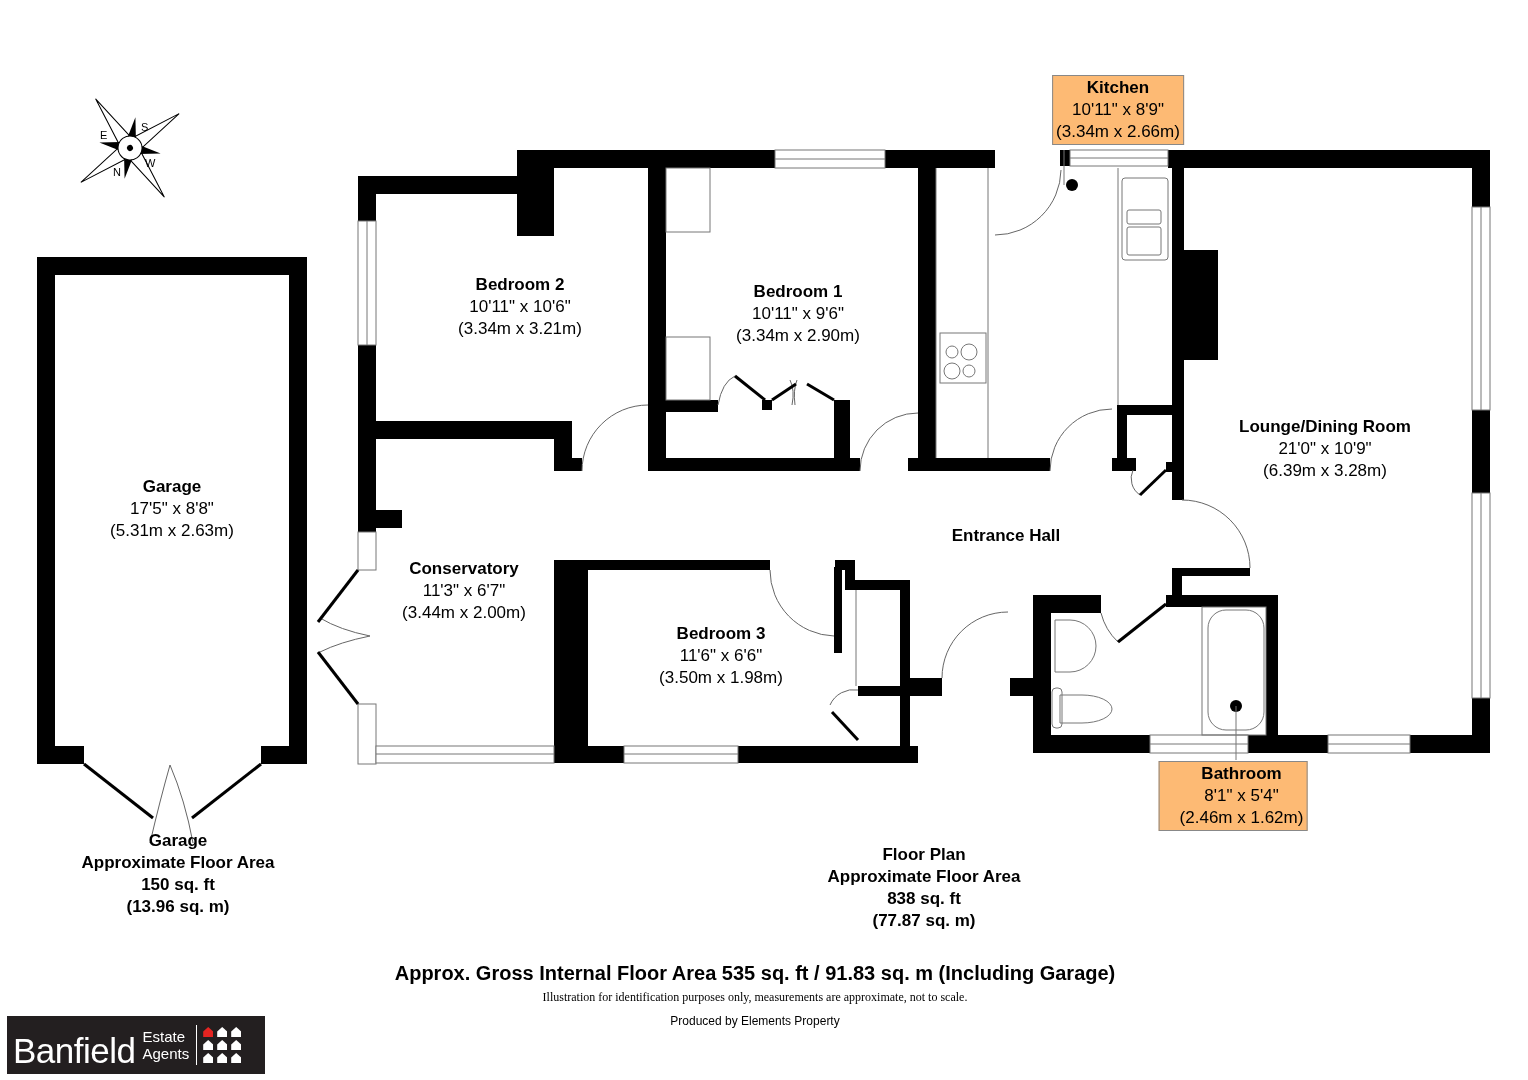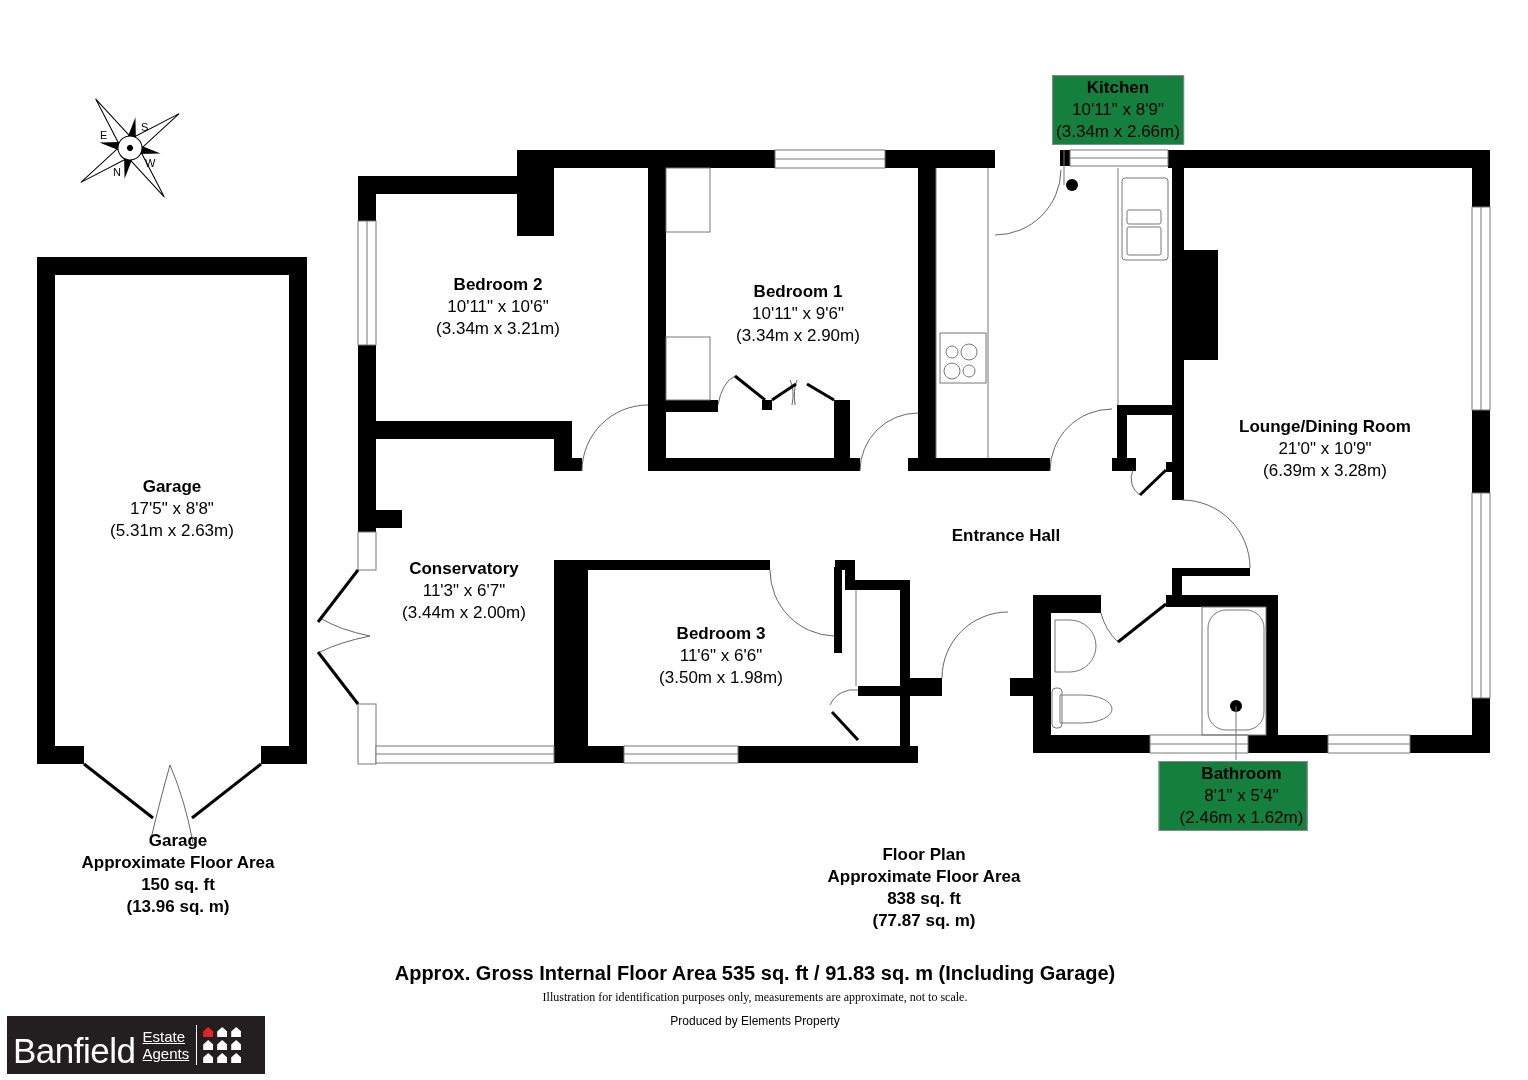--- a/index.html
+++ b/index.html
@@ -1,28 +1,28 @@
 <!DOCTYPE html>
 <html><head>
   <meta charset="utf-8">
   <style>
     html, body { margin:0; padding:0; background:#ffffff; }
     body { width:1528px; height:1080px; position:relative; overflow:hidden; font-family:"Liberation Sans", sans-serif; color:#000; }
     svg.plan { position:absolute; left:0; top:0; }
     .lbl { position:absolute; text-align:center; font-size:17px; line-height:22px; white-space:nowrap; transform:translateX(-50%); }
     .lbl .nm { font-weight:bold; display:block; }
     .lbl .dim { display:block; }
-    .boxlbl { border:1px solid #888; background:#15803d; padding:1px 3px; }
+    .boxlbl { border:1px solid #888; background:#fdba74; padding:1px 3px; }
     .area { position:absolute; text-align:center; font-weight:bold; font-size:17px; line-height:22px; transform:translateX(-50%); white-space:nowrap; }
     .area span { display:block; }
     .gross { position:absolute; left:755px; top:962px; transform:translateX(-50%); font-weight:bold; font-size:20px; white-space:nowrap; }
     .note { position:absolute; left:755px; transform:translateX(-50%); font-size:12px; white-space:nowrap; }
     .logo { position:absolute; left:7px; top:1016px; width:258px; height:58px; background:#231f20; color:#fff; display:flex; align-items:center; }
     .logo .brand { font-size:35px; margin-left:6px; letter-spacing:-0.5px; line-height:1;margin-top:11px; }
-    .logo .sub { font-size:15px; line-height:17px; margin-left:7px;text-decoration:underline; }
+    .logo .sub { font-size:15px; line-height:17px; margin-left:7px; }
     .logo .sep { width:1px; height:40px; background:#fff; margin-left:7px; }
     .logo .houses { margin-left:6px; display:grid; grid-template-columns:repeat(3,10px); grid-gap:3px 4px; }
     .logo .house { width:10px; height:10px; background:#fff; clip-path:polygon(50% 0,100% 45%,100% 100%,0 100%,0 45%); }
     .logo .house.red { background:#e52421; }
   </style>
 </head>
 <body>
 
 <svg class="plan" width="1528" height="1080" viewBox="0 0 1528 1080">
   <g fill="#000">
@@ -196,21 +196,21 @@
     <text x="113" y="176">N</text>
     <text x="100" y="139">E</text>
   </g>
 </svg>
 
 <div class="lbl boxlbl" style="left:1118px; top:75px;">
   <span class="nm">Kitchen</span>
   <span class="dim">10'11" x 8'9"</span>
   <span class="dim">(3.34m x 2.66m)</span>
 </div>
-<div class="lbl" style="left:498px; top:274px;">
+<div class="lbl" style="left:520px; top:274px;">
   <span class="nm">Bedroom 2</span>
   <span class="dim">10'11" x 10'6"</span>
   <span class="dim">(3.34m x 3.21m)</span>
 </div>
 <div class="lbl" style="left:798px; top:281px;">
   <span class="nm">Bedroom 1</span>
   <span class="dim">10'11" x 9'6"</span>
   <span class="dim">(3.34m x 2.90m)</span>
 </div>
 <div class="lbl" style="left:1325px; top:416px;">

